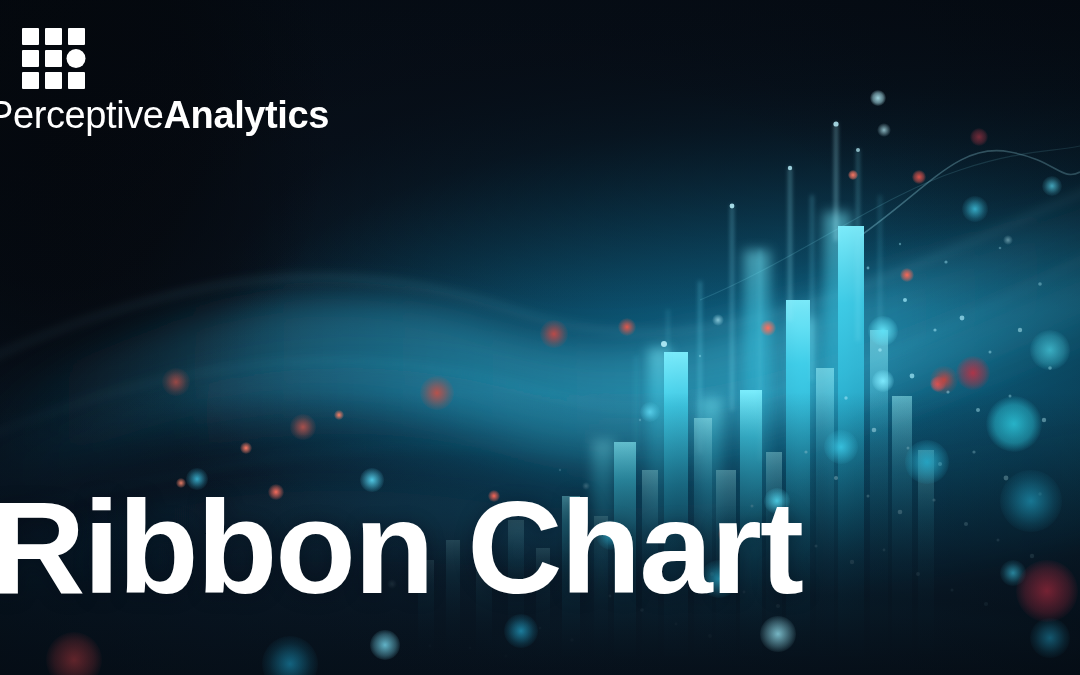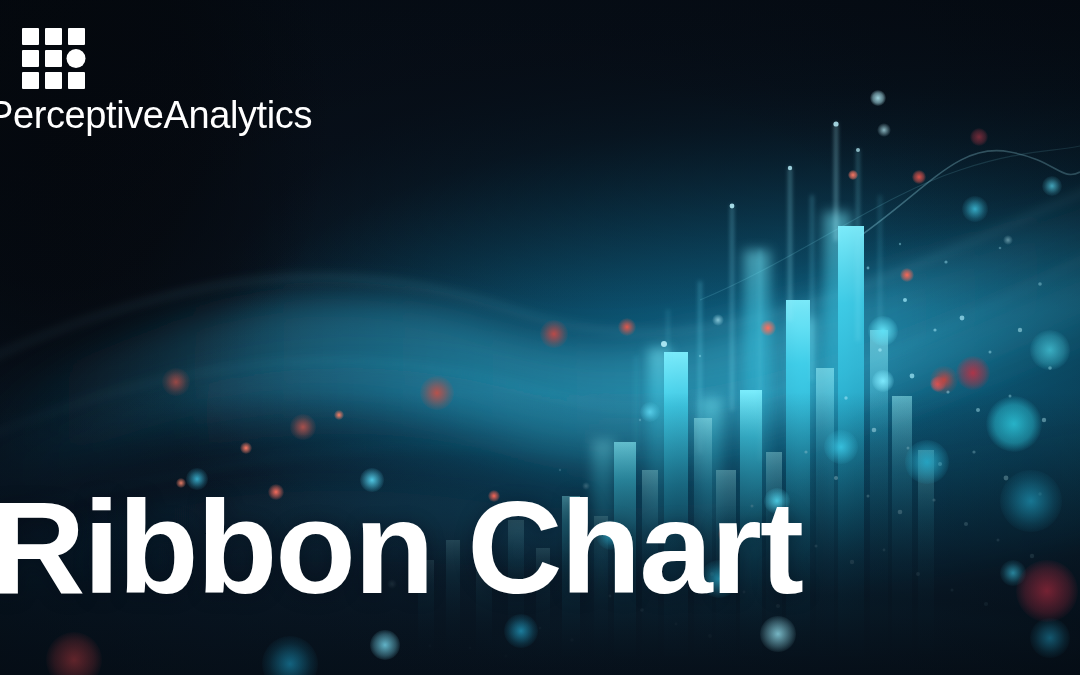--- a/index.html
+++ b/index.html
@@ -69,21 +69,21 @@
   .logo-word{
     margin-top:6px;
     margin-left:-2px;
     font-size:38px;
     line-height:1;
     color:#ffffff;
     white-space:nowrap;
     letter-spacing:-.4px;
   }
   .logo-word .thin{font-weight:300;}
-  .logo-word .bold{font-weight:400;}
+  .logo-word .bold{font-weight:700;}
 
   
   #title{
     position:absolute;
     left:-10px;
     top:482px;
     color:#ffffff;
     font-size:132px;
     font-weight:700;
     line-height:1;

